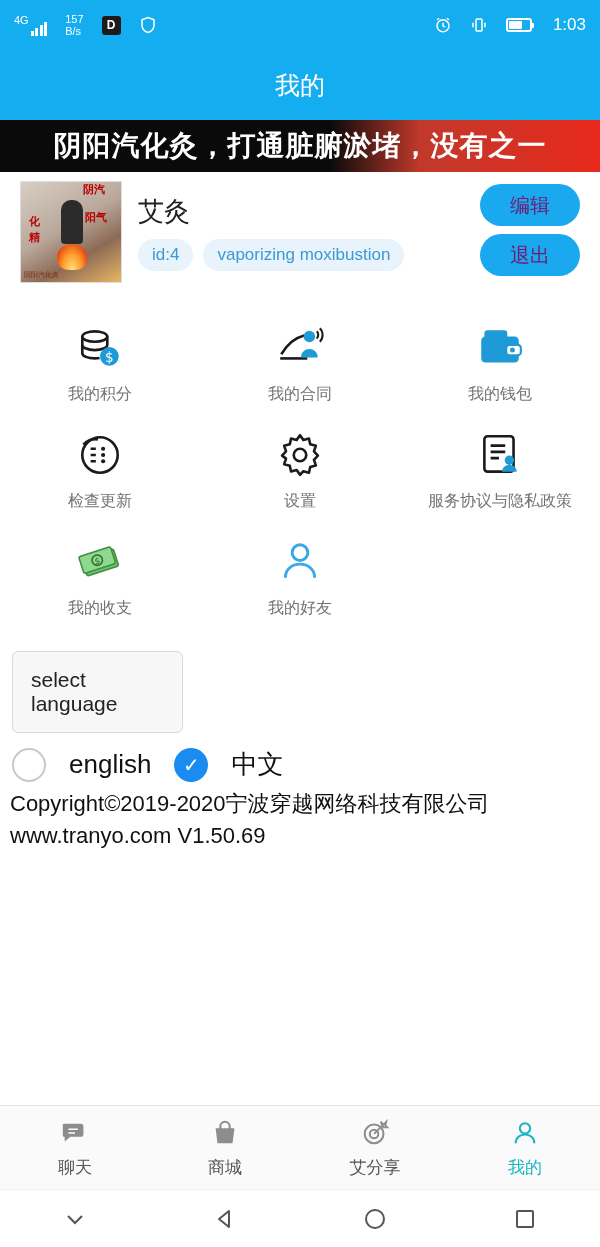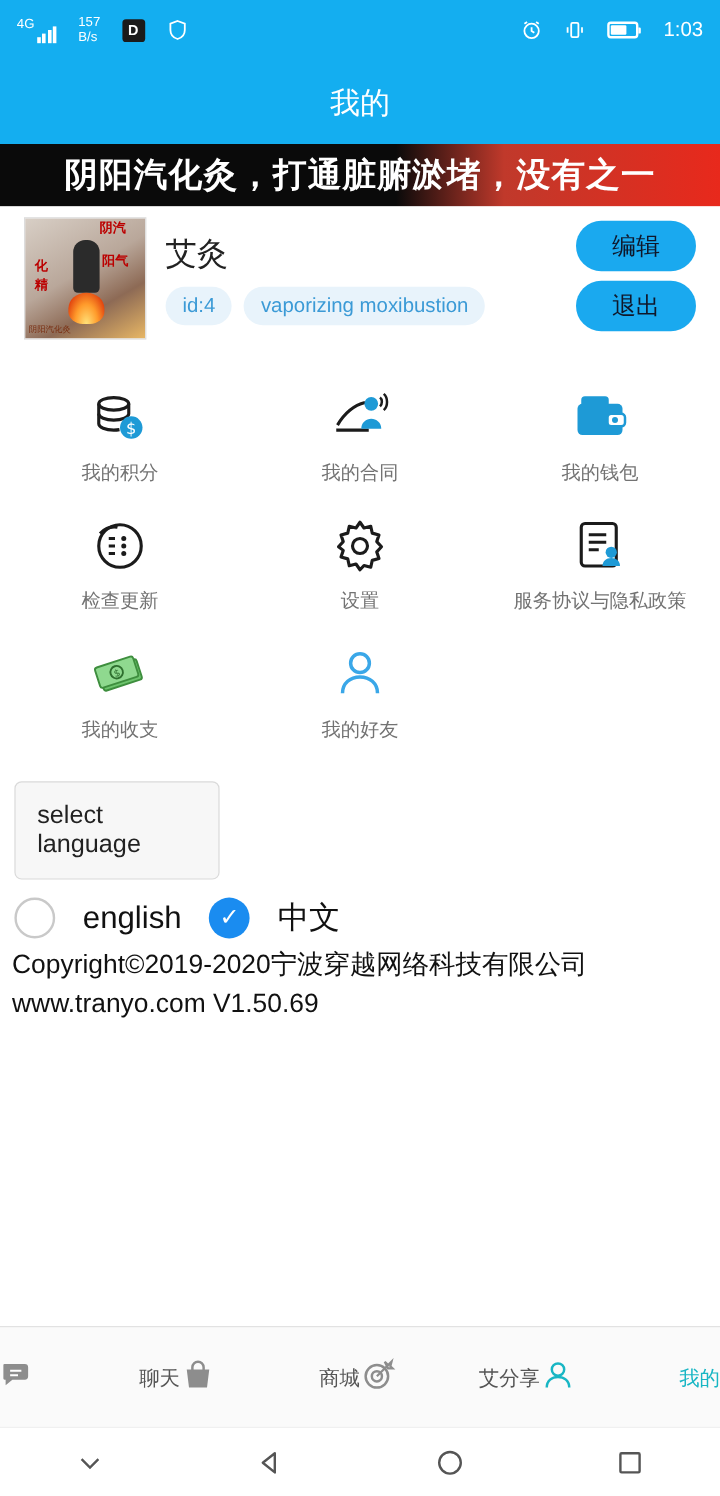--- a/index.html
+++ b/index.html
@@ -121,21 +121,21 @@
   .tags { display:flex; align-items:center; gap:10px; }
   .tag {
     background:#e8f3fb; color:#3b9ad6; border-radius: 16px;
     padding: 6px 14px; font-size: 17px;
   }
   .profile-actions {
     position:absolute; right: 20px; top: 12px;
     display:flex; flex-direction:column; gap: 8px;
   }
   .pill {
-    background:#1aa9ef; color:#0f172a; border-radius: 22px;
+    background:#1aa9ef; color:#701a75; border-radius: 22px;
     width: 100px; height: 42px; font-size: 20px;
     display:flex; align-items:center; justify-content:center;
     border: none; cursor: pointer;
   }
   
   .grid-wrap { padding: 14px 0 6px 0; background:#fff; }
   .grid-row { display:flex; }
   .grid-cell {
     flex:1; display:flex; flex-direction:column; align-items:center;
     justify-content:flex-start; padding: 16px 4px 8px 4px; cursor:pointer;
@@ -171,22 +171,22 @@
     color: #111;
     line-height: 1.45;
   }
   
   .tabbar {
     position:absolute; left:0; right:0; bottom: 57px;
     height: 84px; background:#fafafa; border-top: 1px solid #e2e2e2;
     display:flex; align-items:center;
   }
   .tab {
-    flex:1; display:flex; flex-direction:row; align-items:center;
-    gap: 4px; cursor:pointer;justify-content:space-between;
+    flex:1; display:flex; flex-direction:column; align-items:center;
+    gap: 4px; cursor:pointer;
   }
   .tab-label { font-size: 17px; color:#555; }
   .tab.active .tab-label { color:#18b6c4; }
   
   .navbar {
     position:absolute; left:0; right:0; bottom:0; height: 57px;
     background:#ffffff; display:flex; align-items:center; justify-content:space-around;
     border-top: 1px solid #f0f0f0;
   }
   .nav-btn { width: 60px; height: 40px; display:flex; align-items:center; justify-content:center; cursor:pointer;}

